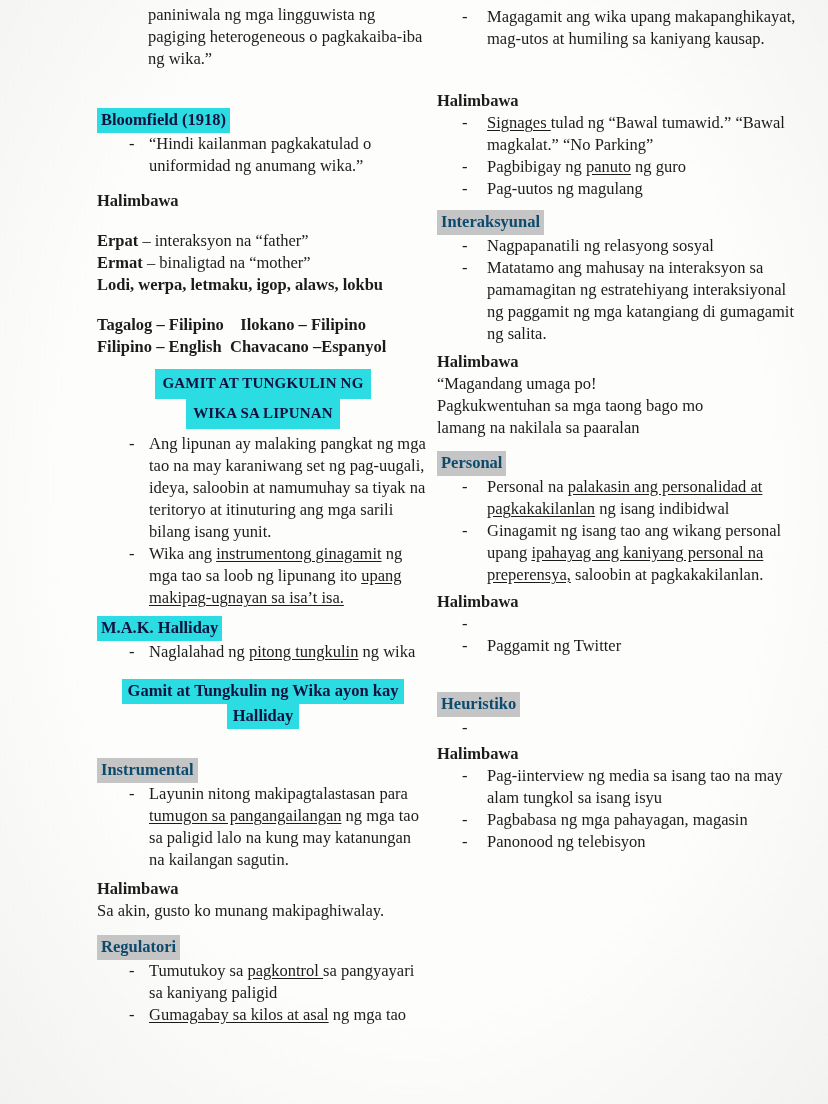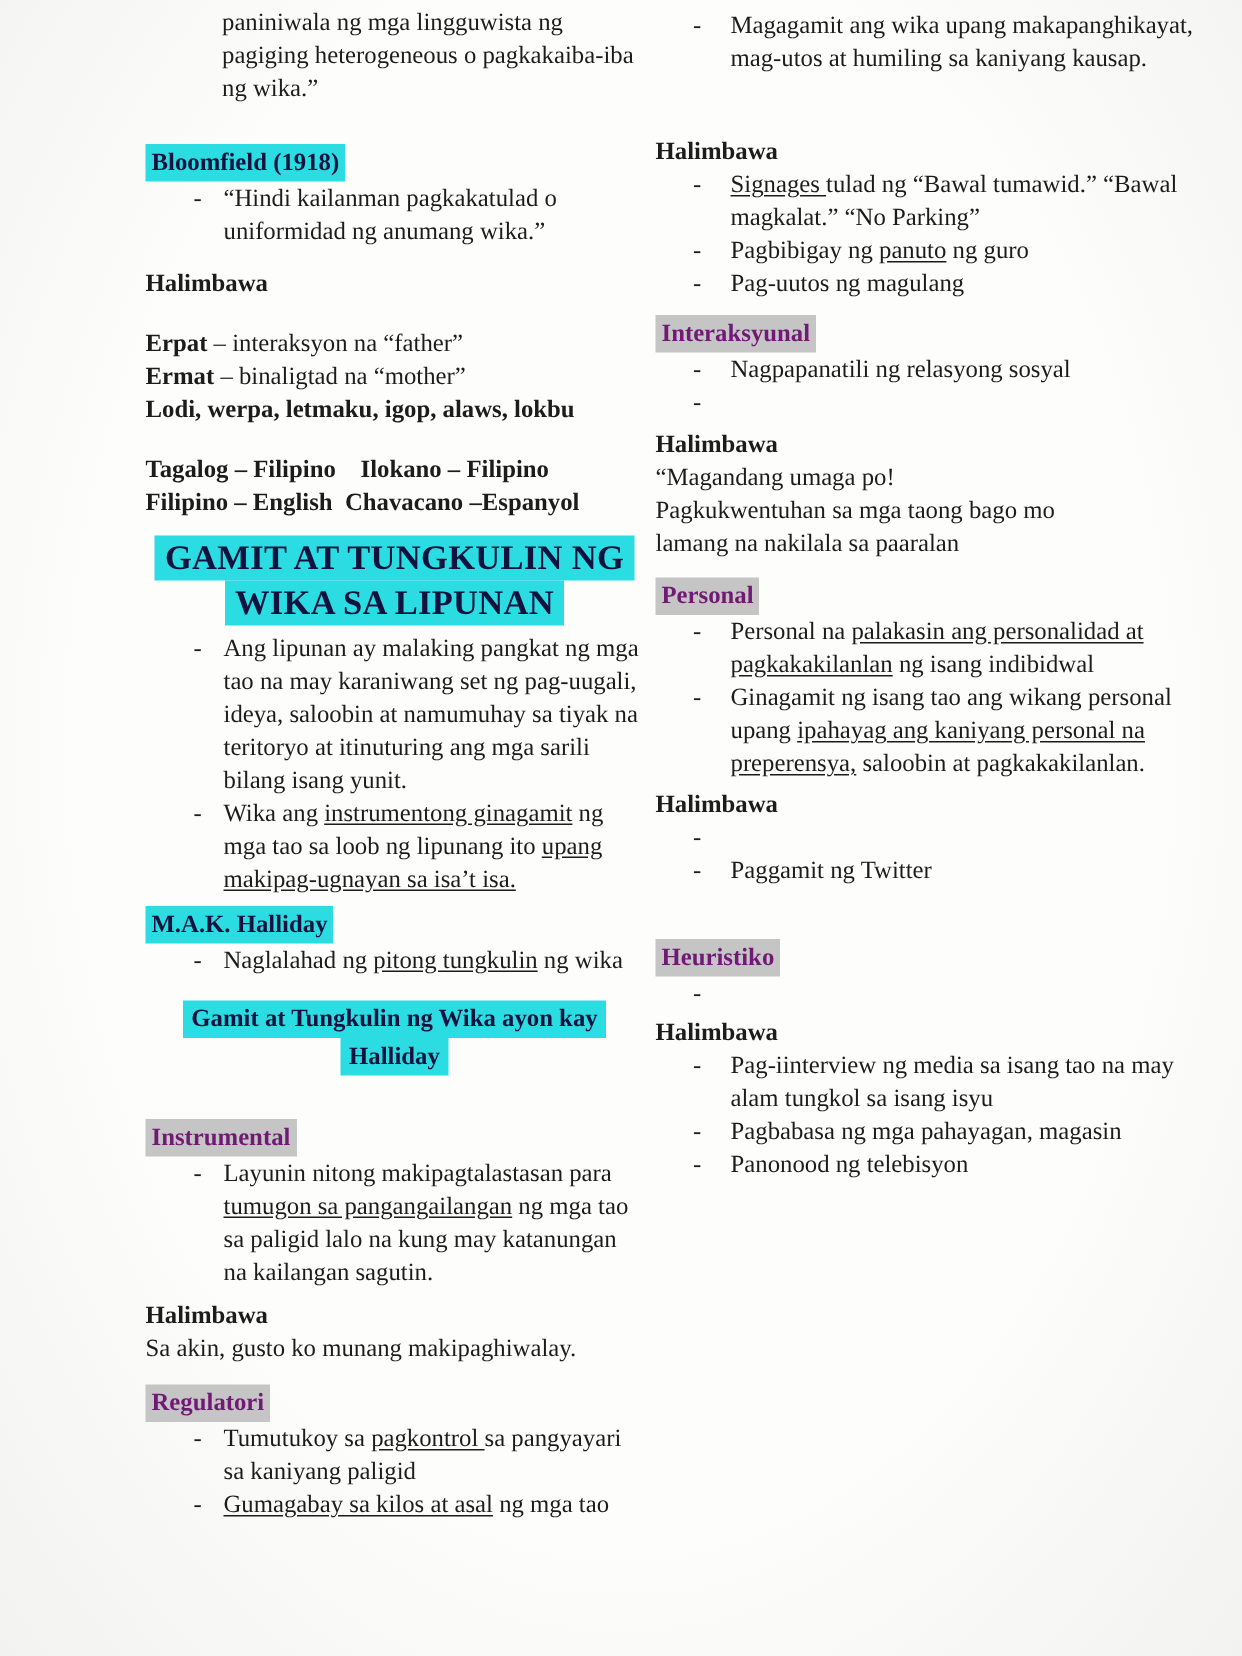--- a/index.html
+++ b/index.html
@@ -22,31 +22,31 @@
   .line { min-height:22px; }
 
   .bullet { display:flex; align-items:flex-start; }
   .col-left  .bullet { padding-left:32px; }
   .col-left  .dash   { flex:none; width:20px; }
   .col-right .bullet { padding-left:25px; }
   .col-right .dash   { flex:none; width:25px; }
 
   .hl { display:inline-block; font-weight:bold; padding:1px 4px 2px; }
   .hl-cyan { background:var(--highlight-cyan,#2bdce2); color:var(--heading-navy,#12123f); }
-  .hl-gray { background:var(--highlight-gray,#c5c5c5); color:#701a75; }
+  .hl-gray { background:var(--highlight-gray,#c5c5c5); color:#0c4a6e; }
 
   .center { text-align:center; }
-  .main-title { font-size:23px; line-height:25px; letter-spacing:.2px; }
+  .main-title { font-size:15px; line-height:25px; letter-spacing:.2px; }
   .main-title .hl { padding:2px 7px 3px; }
   .sub-title .hl { padding:1px 6px 2px; }
 
   .intro { padding-left:51px; margin-top:4px; }
 
   
-  .l-bloomfield   { margin-top:26px; }
+  .l-bloomfield   { margin-top:38px; }
   .l-halimbawa1   { margin-top:13px; }
   .l-erpat        { margin-top:18px; }
   .l-pairs        { margin-top:18px; }
   .l-maintitle    { margin-top:11px; margin-bottom:4px; }
   .l-halliday     { margin-top:7px; }
   .l-subtitle     { margin-top:16px; }
   .l-instrumental { margin-top:29px; }
   .l-halimbawa2   { margin-top:7px; }
   .l-regulatori   { margin-top:13px; }
 
@@ -174,20 +174,21 @@
     </div>
 
     <div class="r-interaksyunal">
       <span class="hl hl-gray">Interaksyunal</span>
       <div class="bullet">
         <span class="dash">-</span>
         <span><span>Nagpapanatili ng relasyong sosyal</span></span>
       </div>
       <div class="bullet">
         <span class="dash">-</span>
+        <span><span>Matatamo ang mahusay na interaksyon sa pamamagitan ng estratehiyang interaksiyonal ng paggamit ng mga katangiang di gumagamit ng salita.</span></span>
       </div>
     </div>
 
     <div class="r-halimbawa2">
       <div class="line b">Halimbawa</div>
       <div class="line">“Magandang umaga po!</div>
       <div class="line">Pagkukwentuhan sa mga taong bago mo</div>
       <div class="line">lamang na nakilala sa paaralan</div>
     </div>
 

